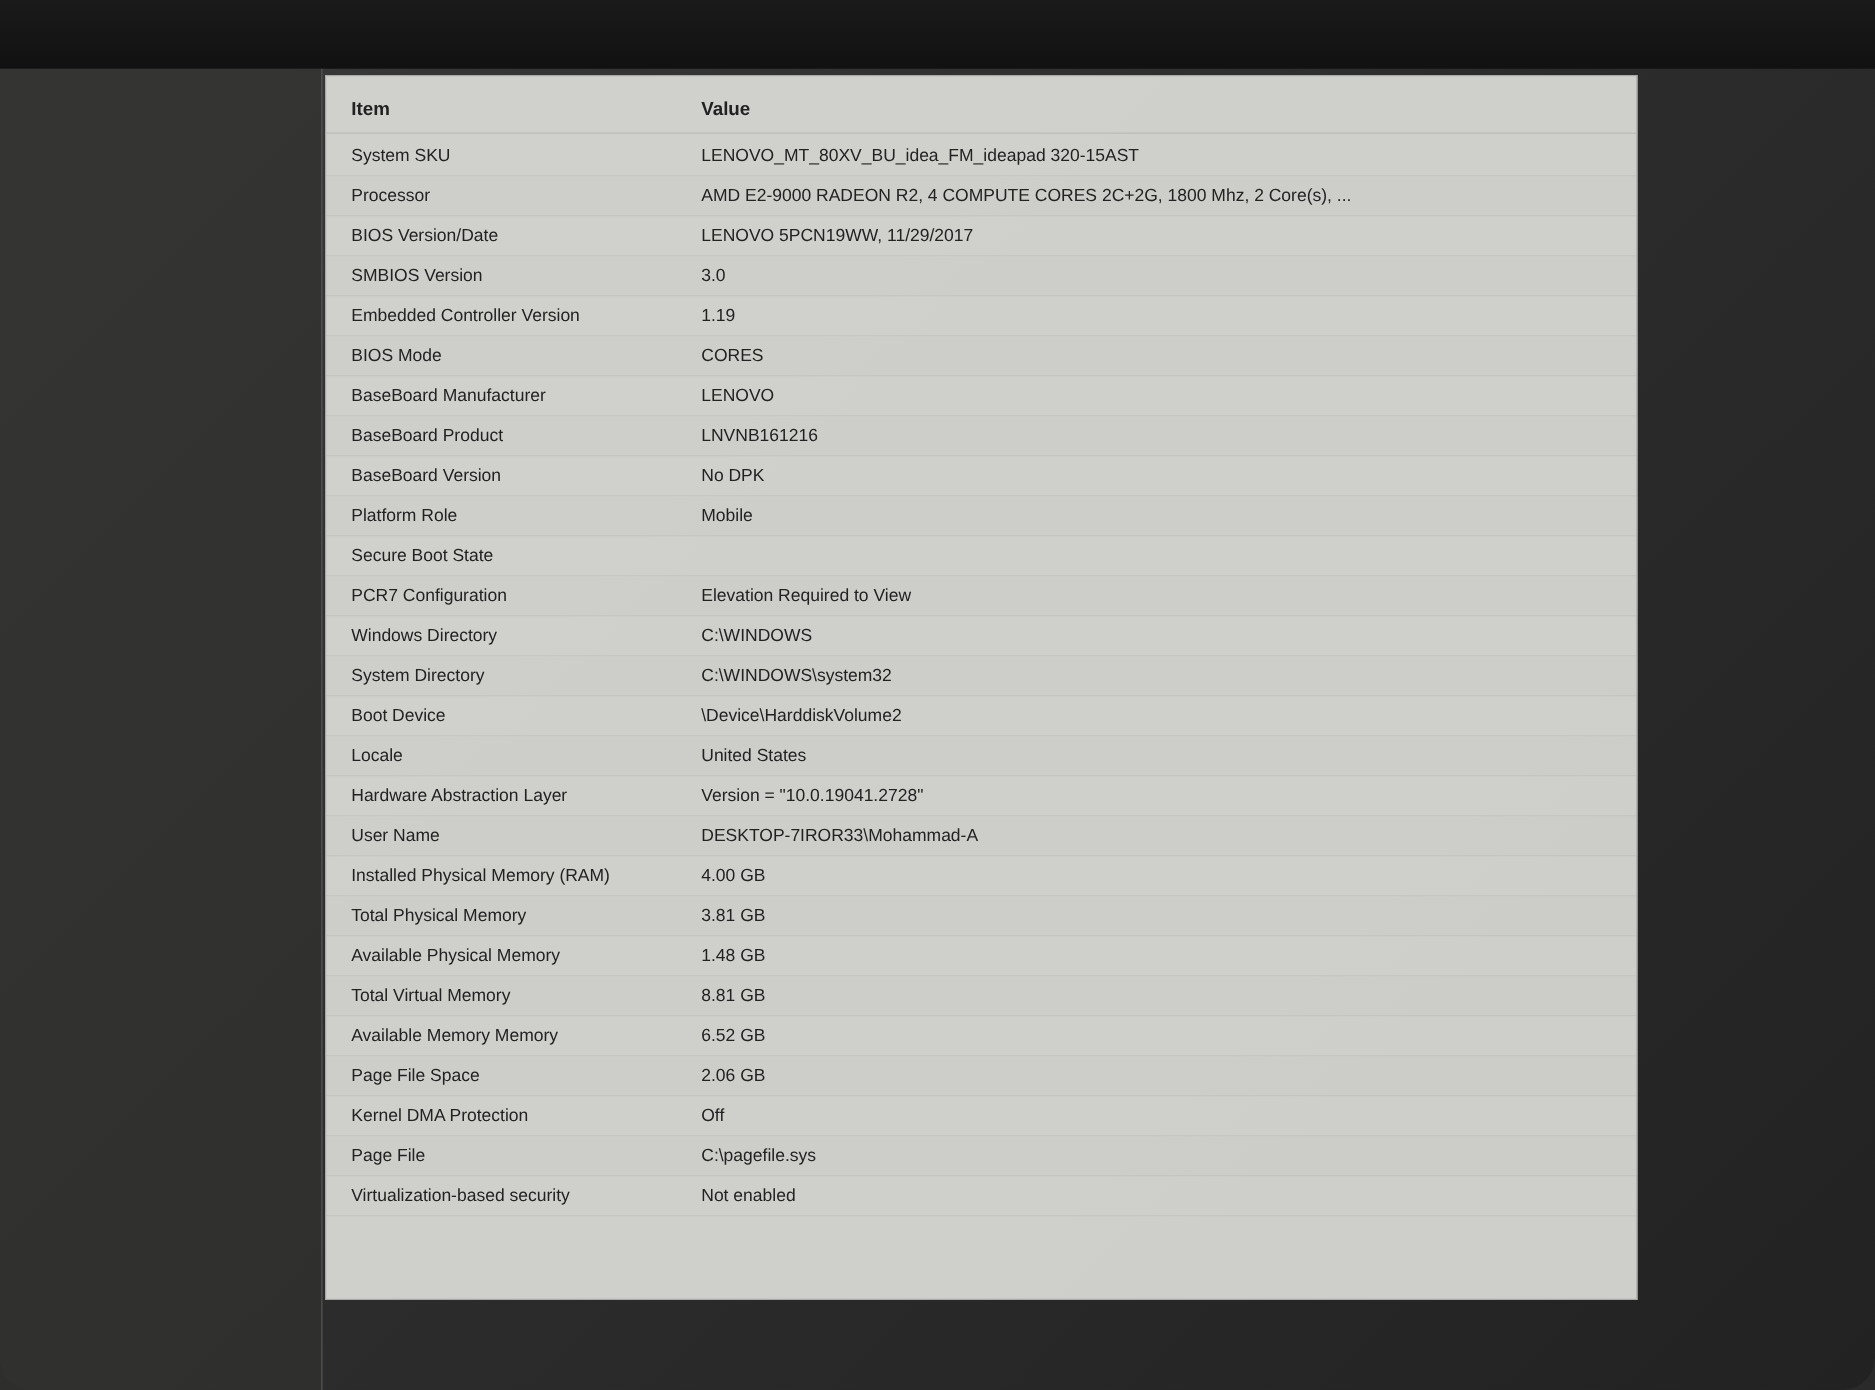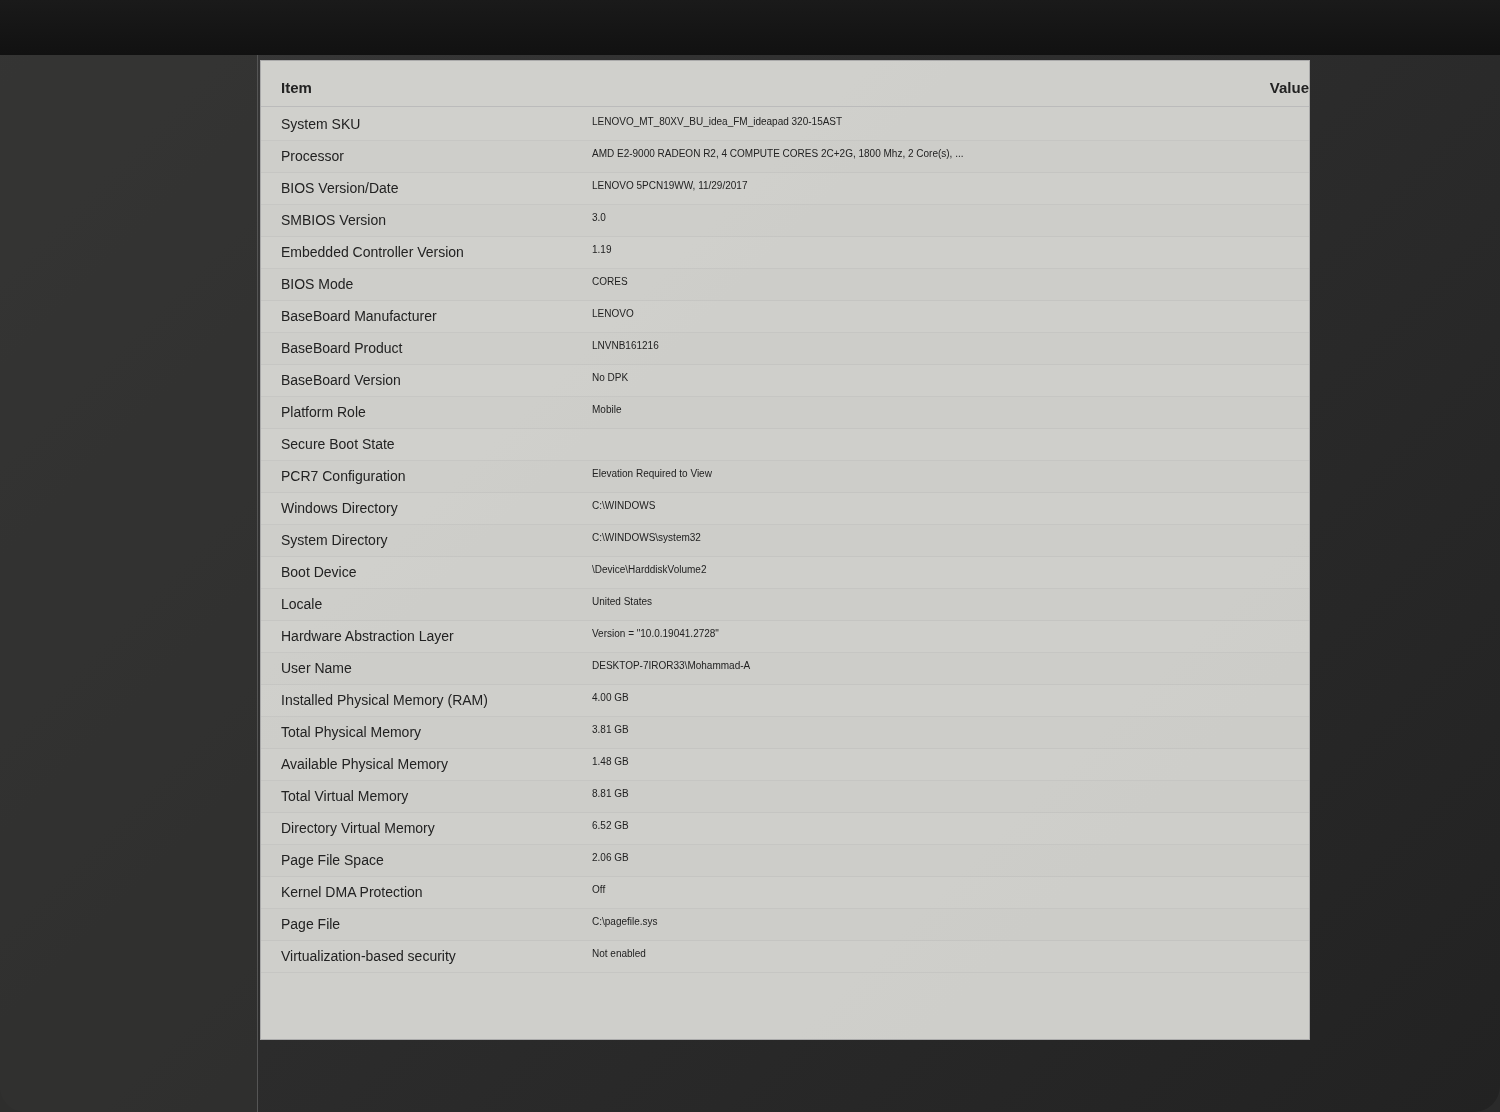--- a/index.html
+++ b/index.html
@@ -45,46 +45,44 @@
       font-weight: 600;
       color: #222;
     }
 
     .col-value {
       flex: 1;
       font-size: 15px;
       font-weight: 600;
       color: #222;
       padding-left: 10px;
-      text-align: right;
     }
 
     .data-row {
       display: flex;
       padding: 5px 0;
       border-bottom: 1px solid rgba(180,180,180,0.3);
       align-items: flex-start;
-      gap: 31px;
     }
 
     .data-row:nth-child(even) {
       background: rgba(200,200,195,0.2);
     }
 
     .item-label {
       width: 290px;
       padding-left: 20px;
       font-size: 14px;
       color: #222;
       line-height: 1.5;
     }
 
     .item-value {
       flex: 1;
-      font-size: 10px;
+      font-size: 14px;
       color: #222;
       padding-left: 10px;
       line-height: 1.5;
     }
 
     .top-bar {
       position: absolute;
       top: 0;
       left: 0;
       width: 100%;
@@ -198,21 +196,21 @@
         </div>
         <div class="data-row">
           <div class="item-label">Available Physical Memory</div>
           <div class="item-value">1.48 GB</div>
         </div>
         <div class="data-row">
           <div class="item-label">Total Virtual Memory</div>
           <div class="item-value">8.81 GB</div>
         </div>
         <div class="data-row">
-          <div class="item-label">Directory Virtual Memory</div>
+          <div class="item-label">Available Memory Memory</div>
           <div class="item-value">6.52 GB</div>
         </div>
         <div class="data-row">
           <div class="item-label">Page File Space</div>
           <div class="item-value">2.06 GB</div>
         </div>
         <div class="data-row">
           <div class="item-label">Kernel DMA Protection</div>
           <div class="item-value">Off</div>
         </div>

